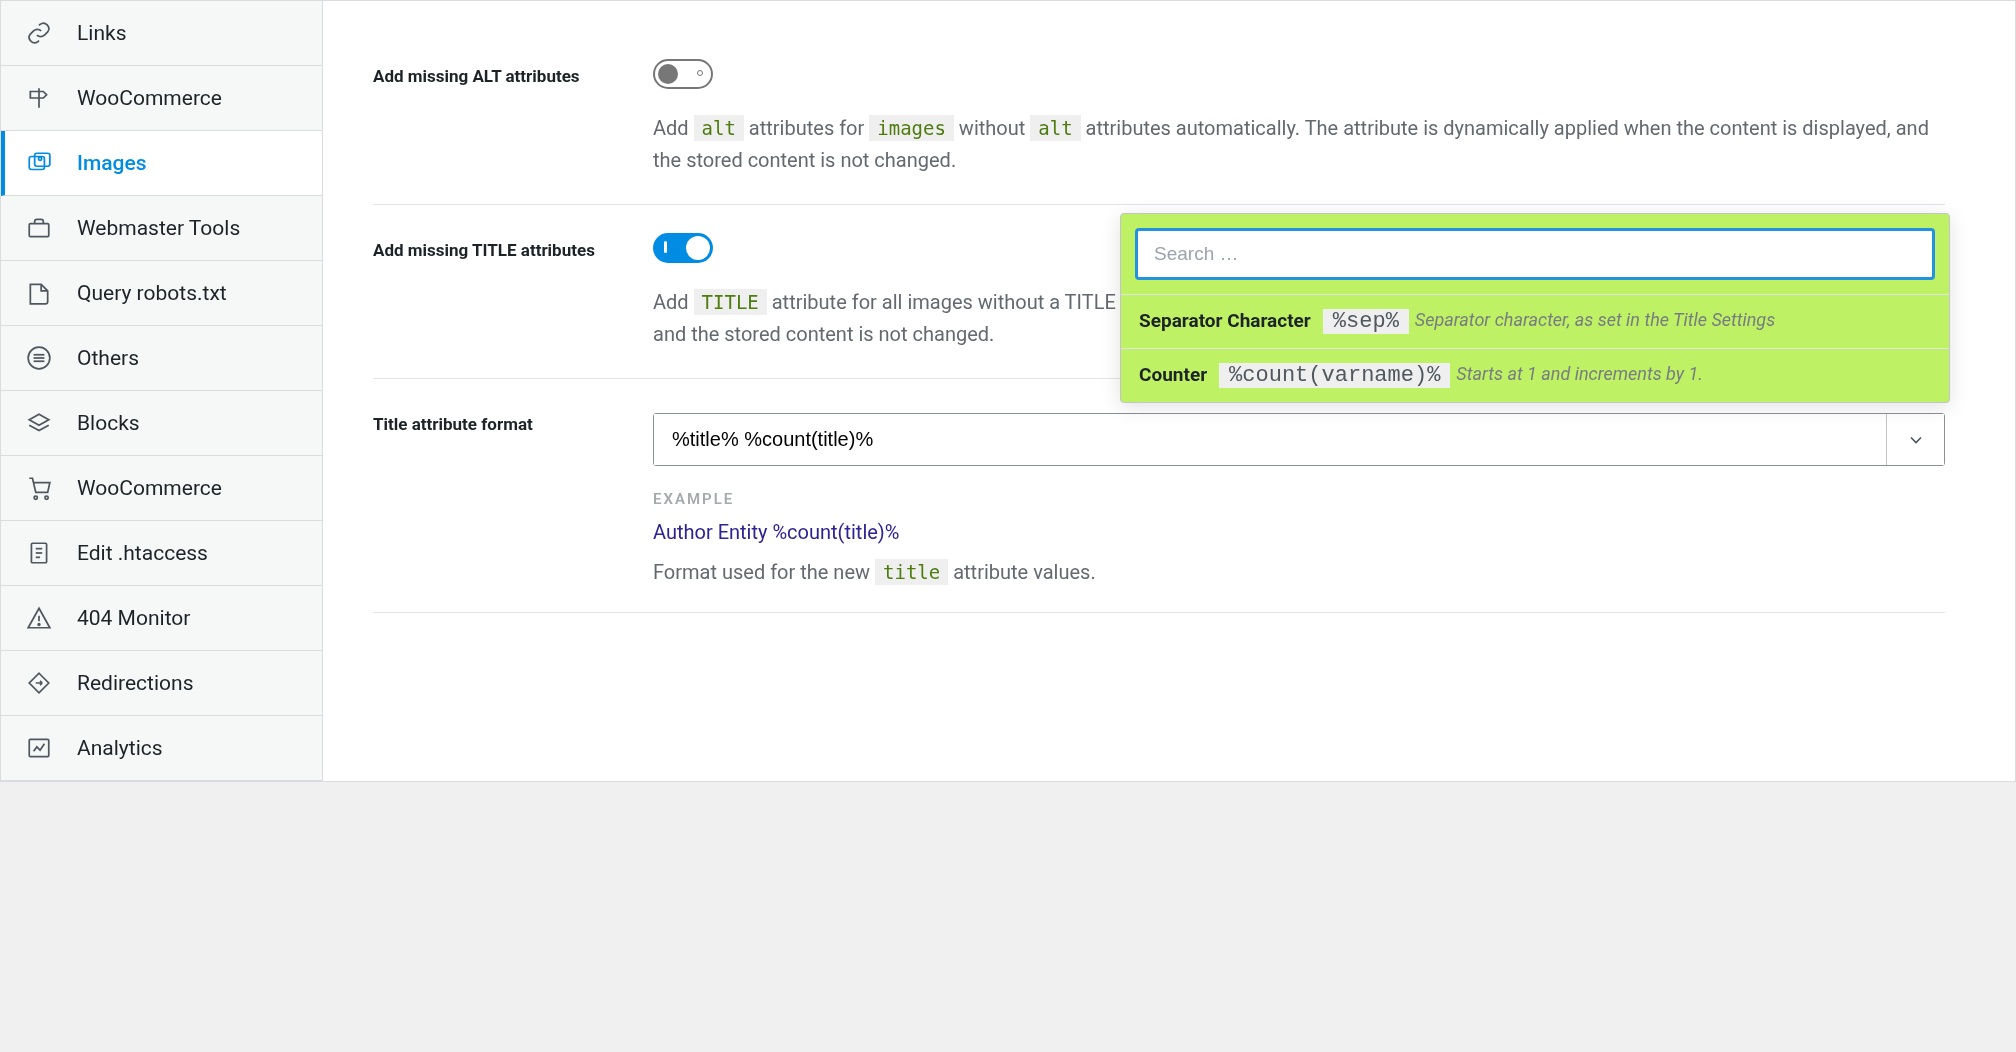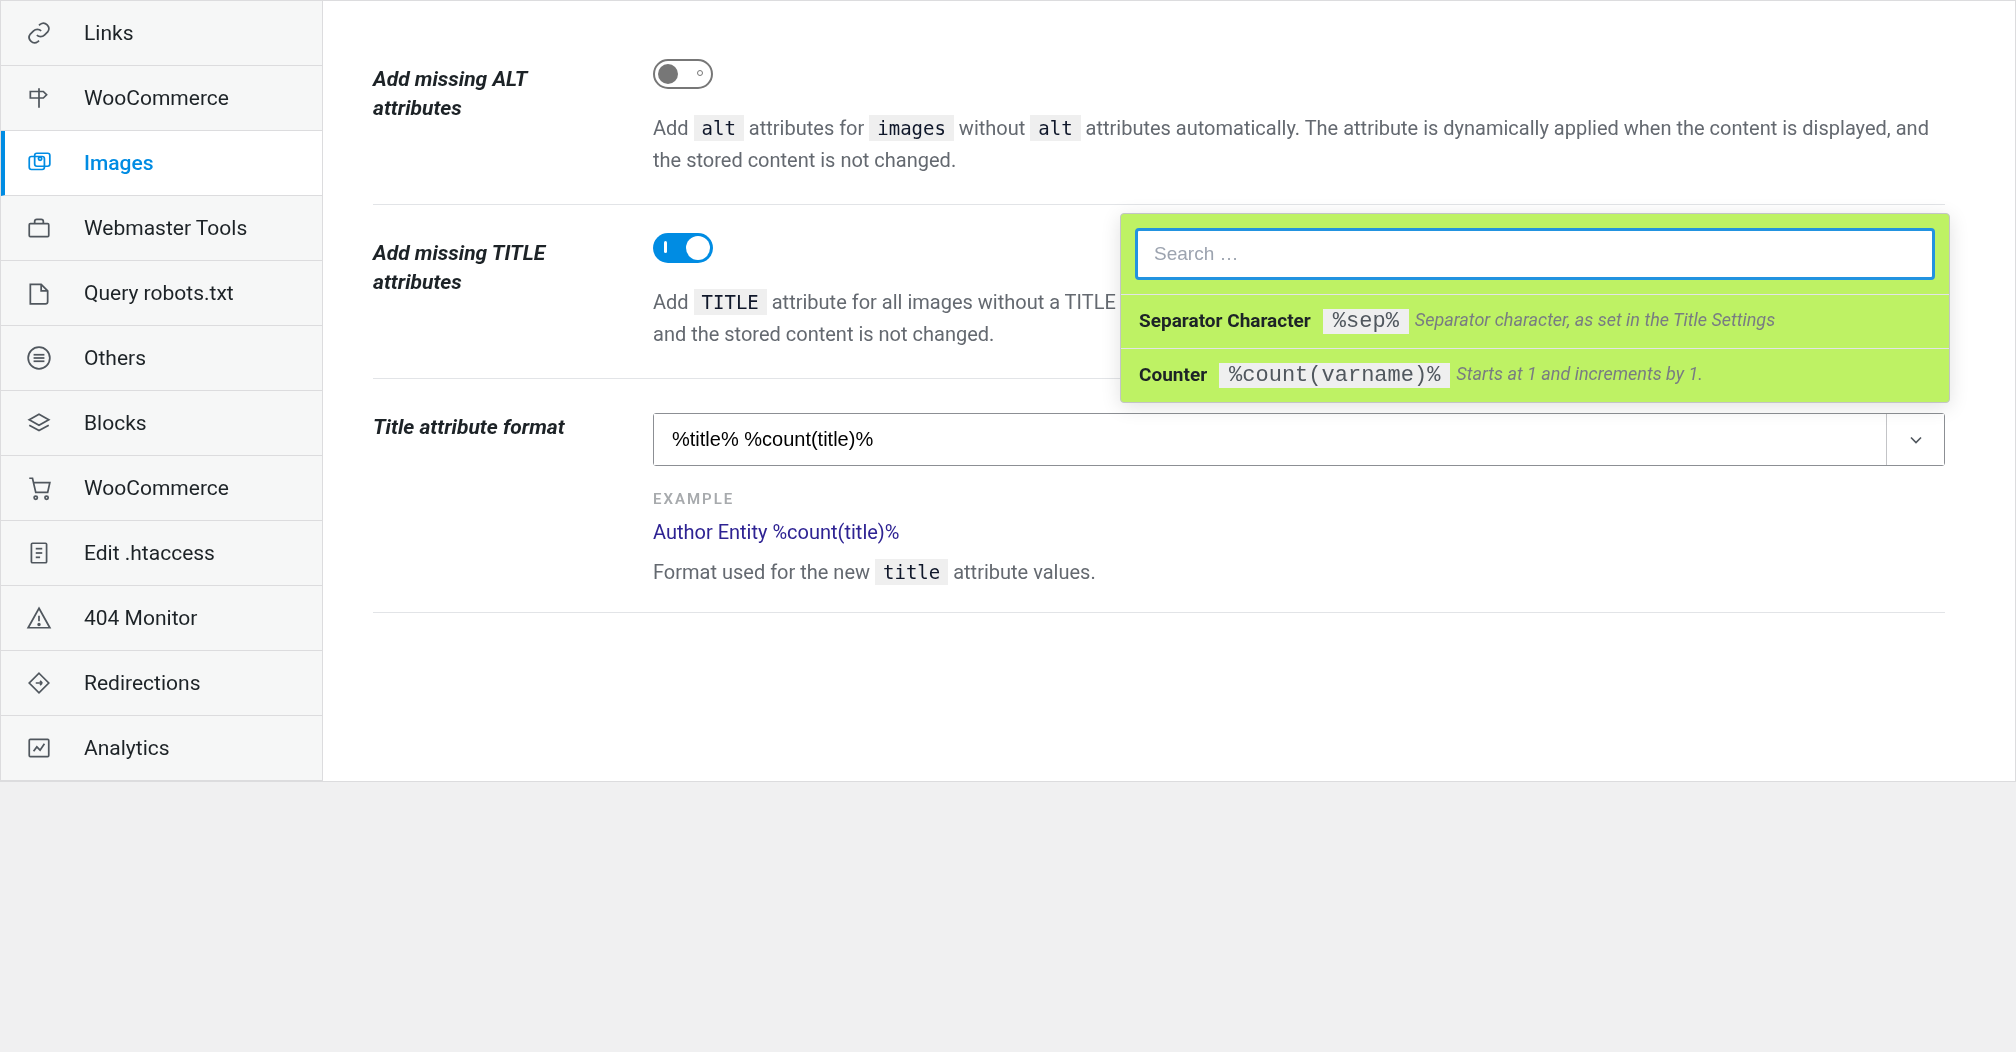--- a/index.html
+++ b/index.html
@@ -17,21 +17,21 @@
 }
 .sidebar {
   width: 322px;
   flex-shrink: 0;
   border-right: 1px solid #dcdcde;
   background: #f6f7f7;
 }
 .sidebar-item {
   display: flex;
   align-items: center;
-  gap: 31px;
+  gap: 24px;
   padding: 18px 24px;
   border-bottom: 1px solid #dcdcde;
   background: #f6f7f7;
   cursor: pointer;
   color: #1d2327;
   font-size: 21px;
 }
 .sidebar-item.active {
   background: #fff;
   color: #008ce3;
@@ -59,24 +59,23 @@
   display: flex;
   gap: 50px;
   padding: 28px 0;
   border-bottom: 1px solid #e2e4e7;
 }
 .setting-row:last-child { border-bottom: none; }
 .setting-label {
   width: 230px;
   flex-shrink: 0;
   font-weight: 700;
-  font-size: 21px;
+  font-size: 17px;
   line-height: 1.4;
   padding-top: 6px;
-  font-style: italic;
 }
 .setting-body { flex: 1; }
 .toggle {
   width: 60px;
   height: 30px;
   border-radius: 15px;
   position: relative;
   cursor: pointer;
   display: inline-block;
 }
@@ -119,21 +118,21 @@
   margin-top: 18px;
   font-size: 20px;
   color: #646970;
   line-height: 1.6;
 }
 .desc code, code.inline {
   font-family: ui-monospace, SFMono-Regular, Menlo, Consolas, monospace;
   background: #efefef;
   padding: 2px 8px;
   font-size: 19px;
-  color: #0f172a;
+  color: #4d7c0f;
 }
 .format-input-wrap {
   display: flex;
   border: 1px solid #8c8f94;
   border-radius: 3px;
   overflow: visible;
   margin-top: 6px;
 }
 .format-input {
   flex: 1;

